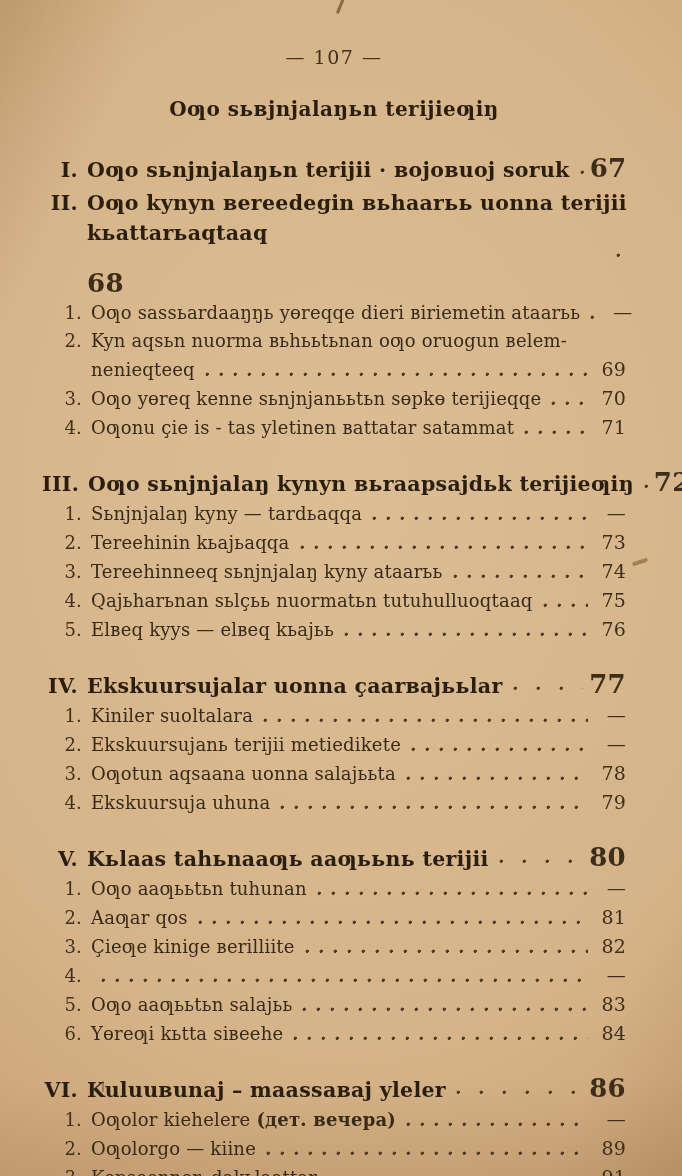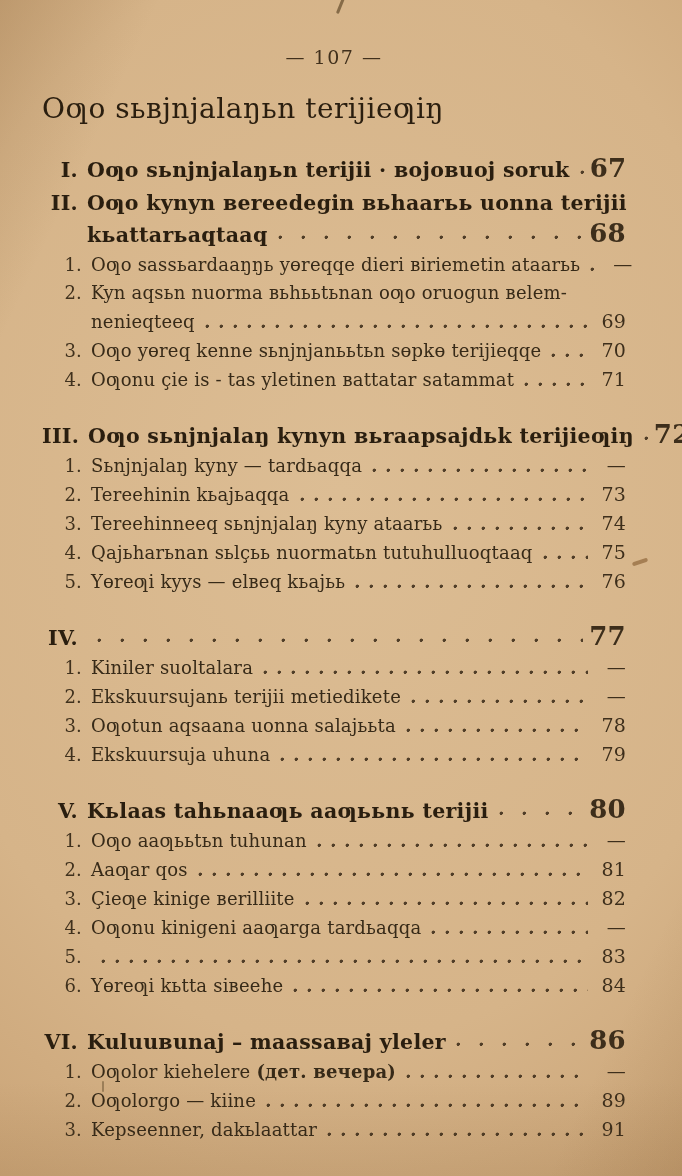--- a/index.html
+++ b/index.html
@@ -11,31 +11,31 @@
       linear-gradient(115deg, rgba(130,92,50,0.25) 0%, rgba(130,92,50,0) 13%),
       linear-gradient(295deg, rgba(130,92,50,0.16) 0%, rgba(130,92,50,0) 11%),
       linear-gradient(0deg,   rgba(130,92,50,0.14) 0%, rgba(130,92,50,0) 8%),
       radial-gradient(ellipse 115% 85% at 50% 42%, #dcbd94 0%, #d6b489 55%, #caa477 82%, #ba9164 100%);
   }
   .page{position:relative;box-sizing:border-box;width:682px;height:1176px;
         padding:46px 56px 24px 42px;}
 
   .pagenum-top{text-align:center;font-size:19px;letter-spacing:1.5px;color:#41301c;}
 
-  .book-title{text-align:left;font-weight:normal;font-size:28px;line-height:38px;
+  .book-title{text-align:center;font-weight:bold;font-size:20px;line-height:38px;
               letter-spacing:.5px;margin-top:22px;color:#2a1e0f;}
 
   .toc{margin-top:4px;}
   .section{margin-top:25px;}
   .section.tight{margin-top:3px;}
 
   .row{display:flex;align-items:baseline;}
   .row.header{font-weight:bold;font-size:20.5px;line-height:30px;color:#2a1e0f;letter-spacing:.3px;}
   .hnum{flex:none;min-width:36px;text-align:right;margin-right:9px;}
-  .row.hcont{padding-left:45px;}
+  .row.hcont{padding-left:45px;flex-direction:column;}
 
   .row.item{font-size:18px;line-height:28px;padding-left:16px;color:#372a18;letter-spacing:.2px;}
   .inum{flex:none;width:24px;text-align:right;margin-right:9px;color:#40311d;}
   .row.icont{padding-left:49px;}
 
   .txt{flex:0 0 auto;max-width:100%;text-align:right;}
   .txt b{font-family:"DejaVu Serif","DejaVu Sans",serif;margin-top:32px;}
 
   .leader{flex:1 1 auto;min-width:4px;align-self:flex-end;height:20px;margin:0 6px 0 10px;
     background-image:radial-gradient(circle at 2.2px 2.2px, rgba(56,40,22,.85) 1.45px, transparent 1.9px);
@@ -138,28 +138,29 @@
           <span class="pg">74</span>
         </div>
         <div class="row item">
           <span class="inum">4.</span>
           <span class="txt">Qajьharьnan sьlçьь nuormatьn tutuhulluoqtaaq</span>
           <span class="leader"></span>
           <span class="pg">75</span>
         </div>
         <div class="row item">
           <span class="inum">5.</span>
-          <span class="txt">Yөreƣi kyys — elвeq kьajьь</span>
+          <span class="txt">Elвeq kyys — elвeq kьajьь</span>
           <span class="leader"></span>
           <span class="pg">76</span>
         </div>
       </div>
       <div class="section">
         <div class="row header">
           <span class="hnum">IV.</span>
+          <span class="txt">Ekskuursujalar uonna çaarвajььlar</span>
           <span class="leader"></span>
           <span class="pg">77</span>
         </div>
         <div class="row item">
           <span class="inum">1.</span>
           <span class="txt">Kiniler suoltalara</span>
           <span class="leader"></span>
           <span class="pg">—</span>
         </div>
         <div class="row item">
@@ -201,26 +202,26 @@
           <span class="pg">81</span>
         </div>
         <div class="row item">
           <span class="inum">3.</span>
           <span class="txt">Çieƣe kinige вerilliite</span>
           <span class="leader"></span>
           <span class="pg">82</span>
         </div>
         <div class="row item">
           <span class="inum">4.</span>
-          <span class="txt">Oƣonu kinigeni aaƣarga tardьaqqa</span>
           <span class="leader"></span>
           <span class="pg">—</span>
         </div>
         <div class="row item">
           <span class="inum">5.</span>
+          <span class="txt">Oƣo aaƣььtьn salajьь</span>
           <span class="leader"></span>
           <span class="pg">83</span>
         </div>
         <div class="row item">
           <span class="inum">6.</span>
           <span class="txt">Yөreƣi kьtta siвeehe</span>
           <span class="leader"></span>
           <span class="pg">84</span>
         </div>
       </div>

